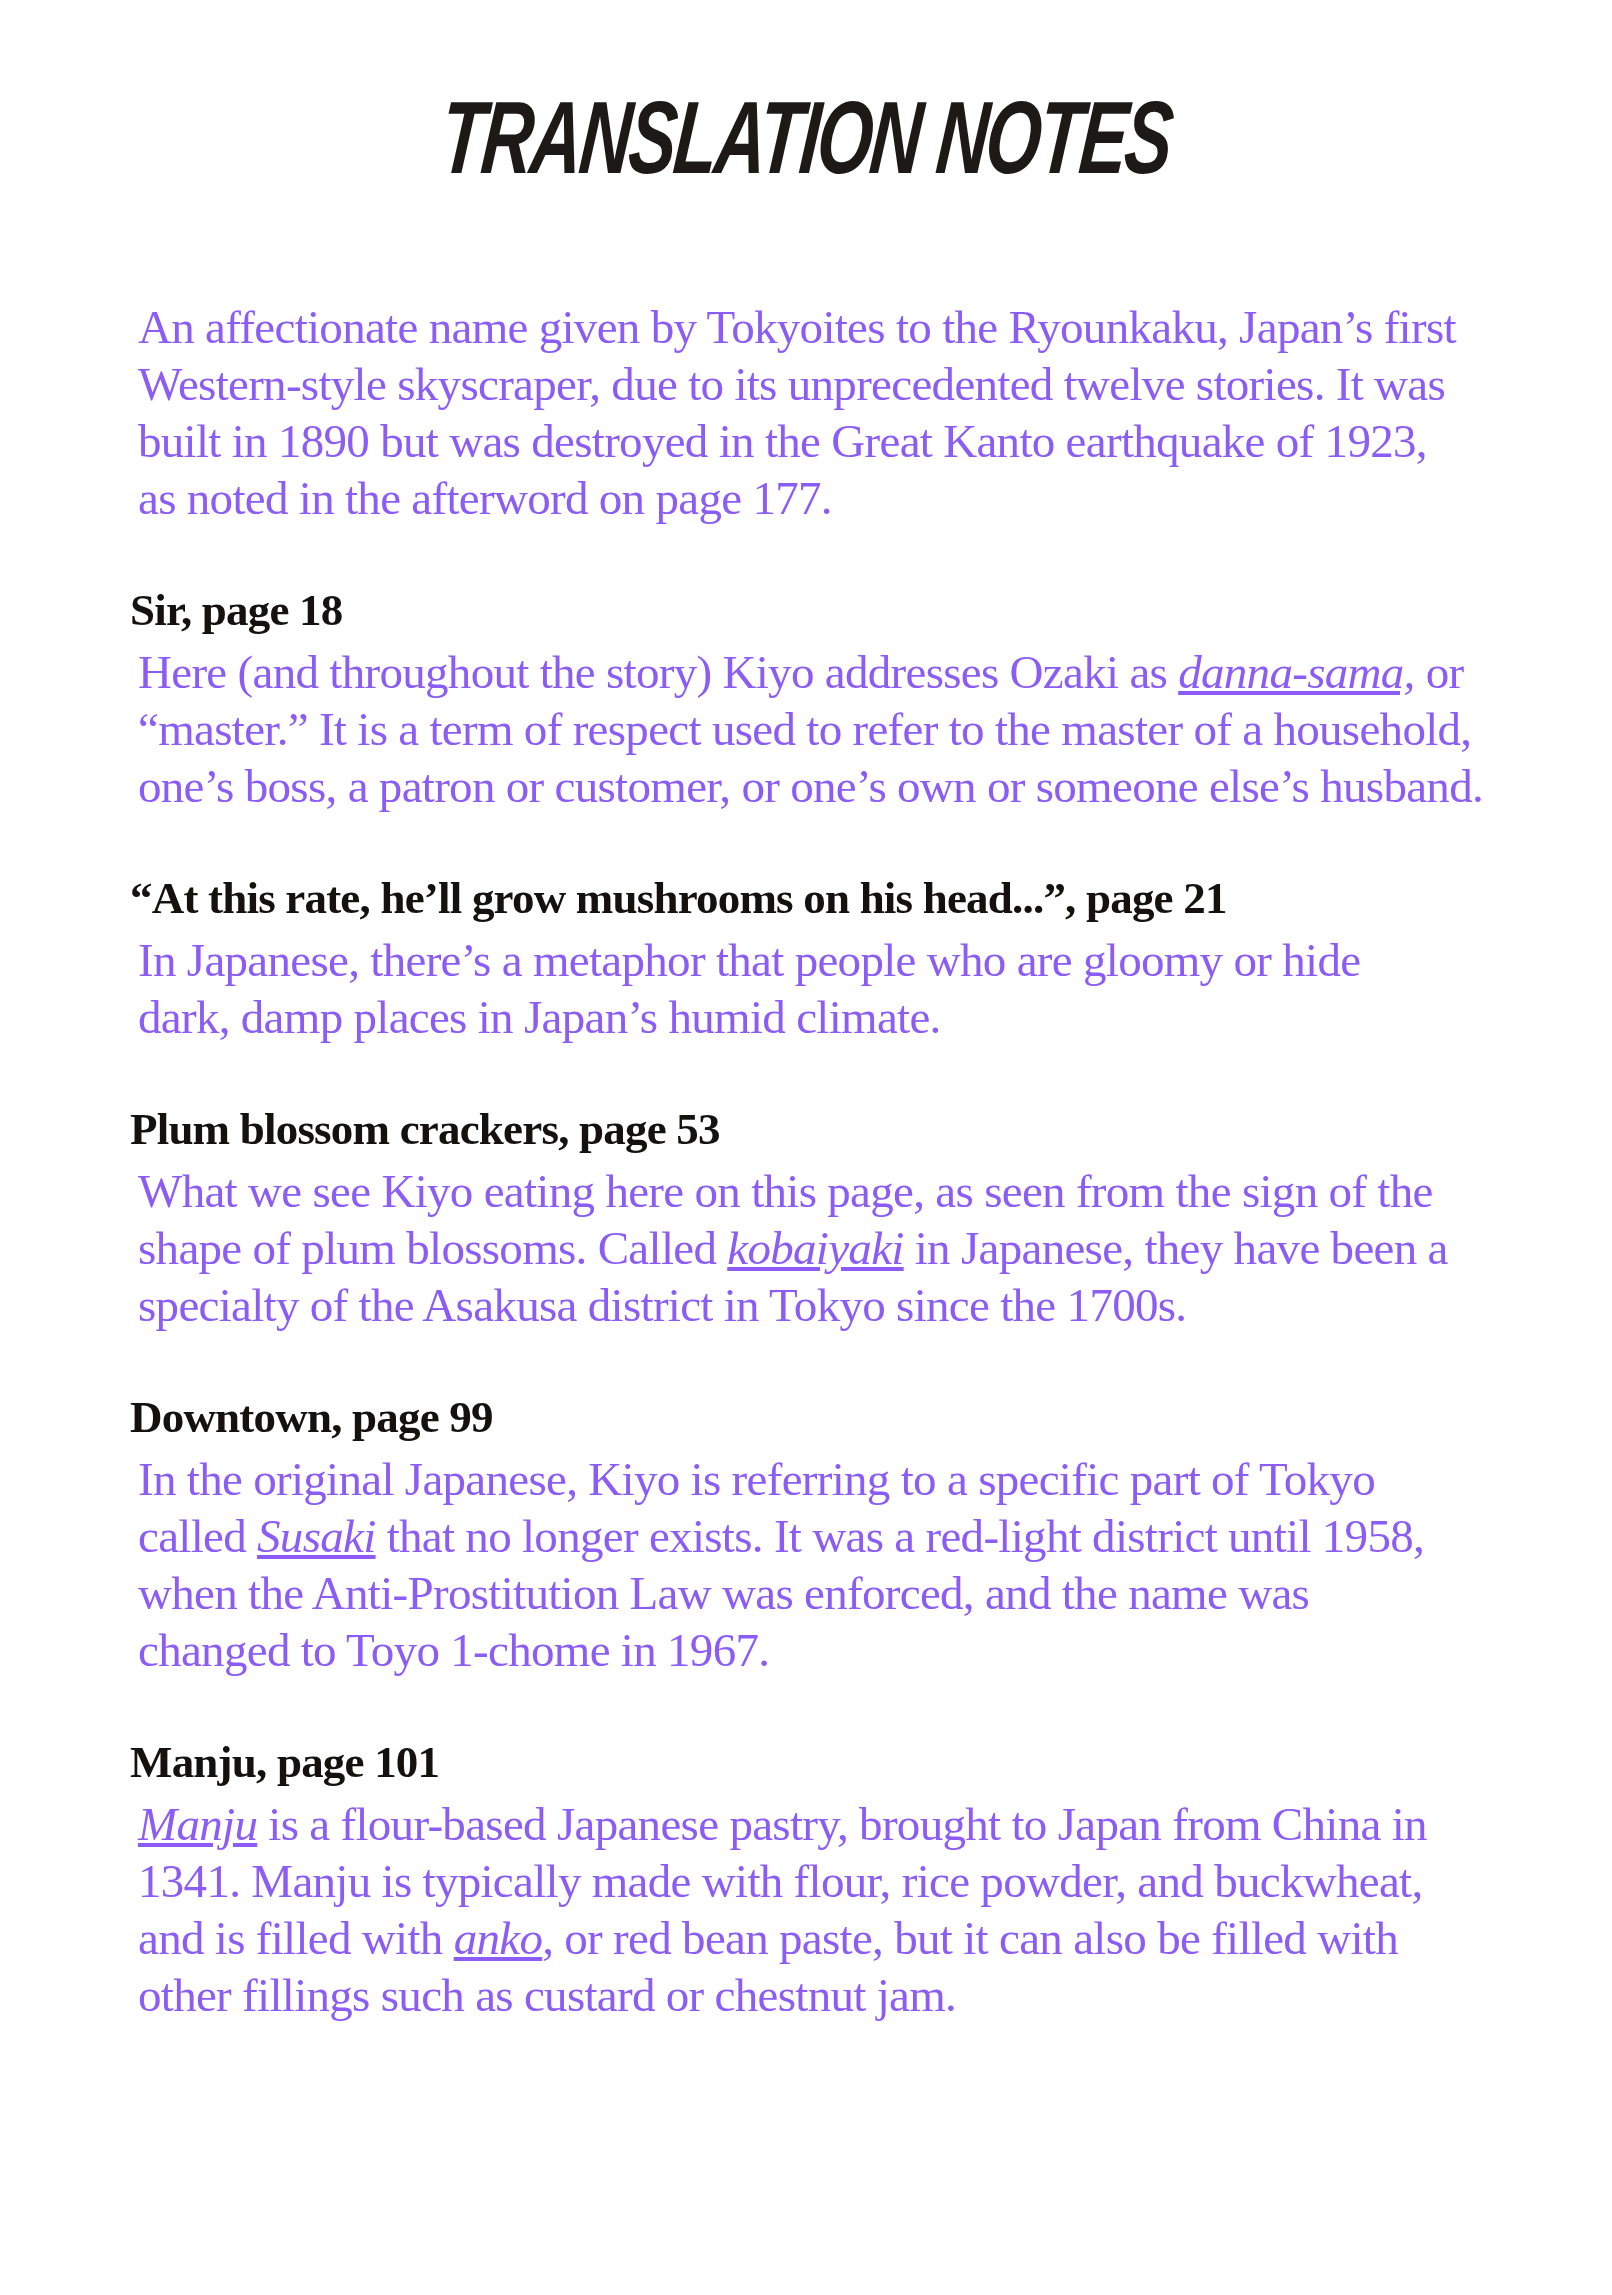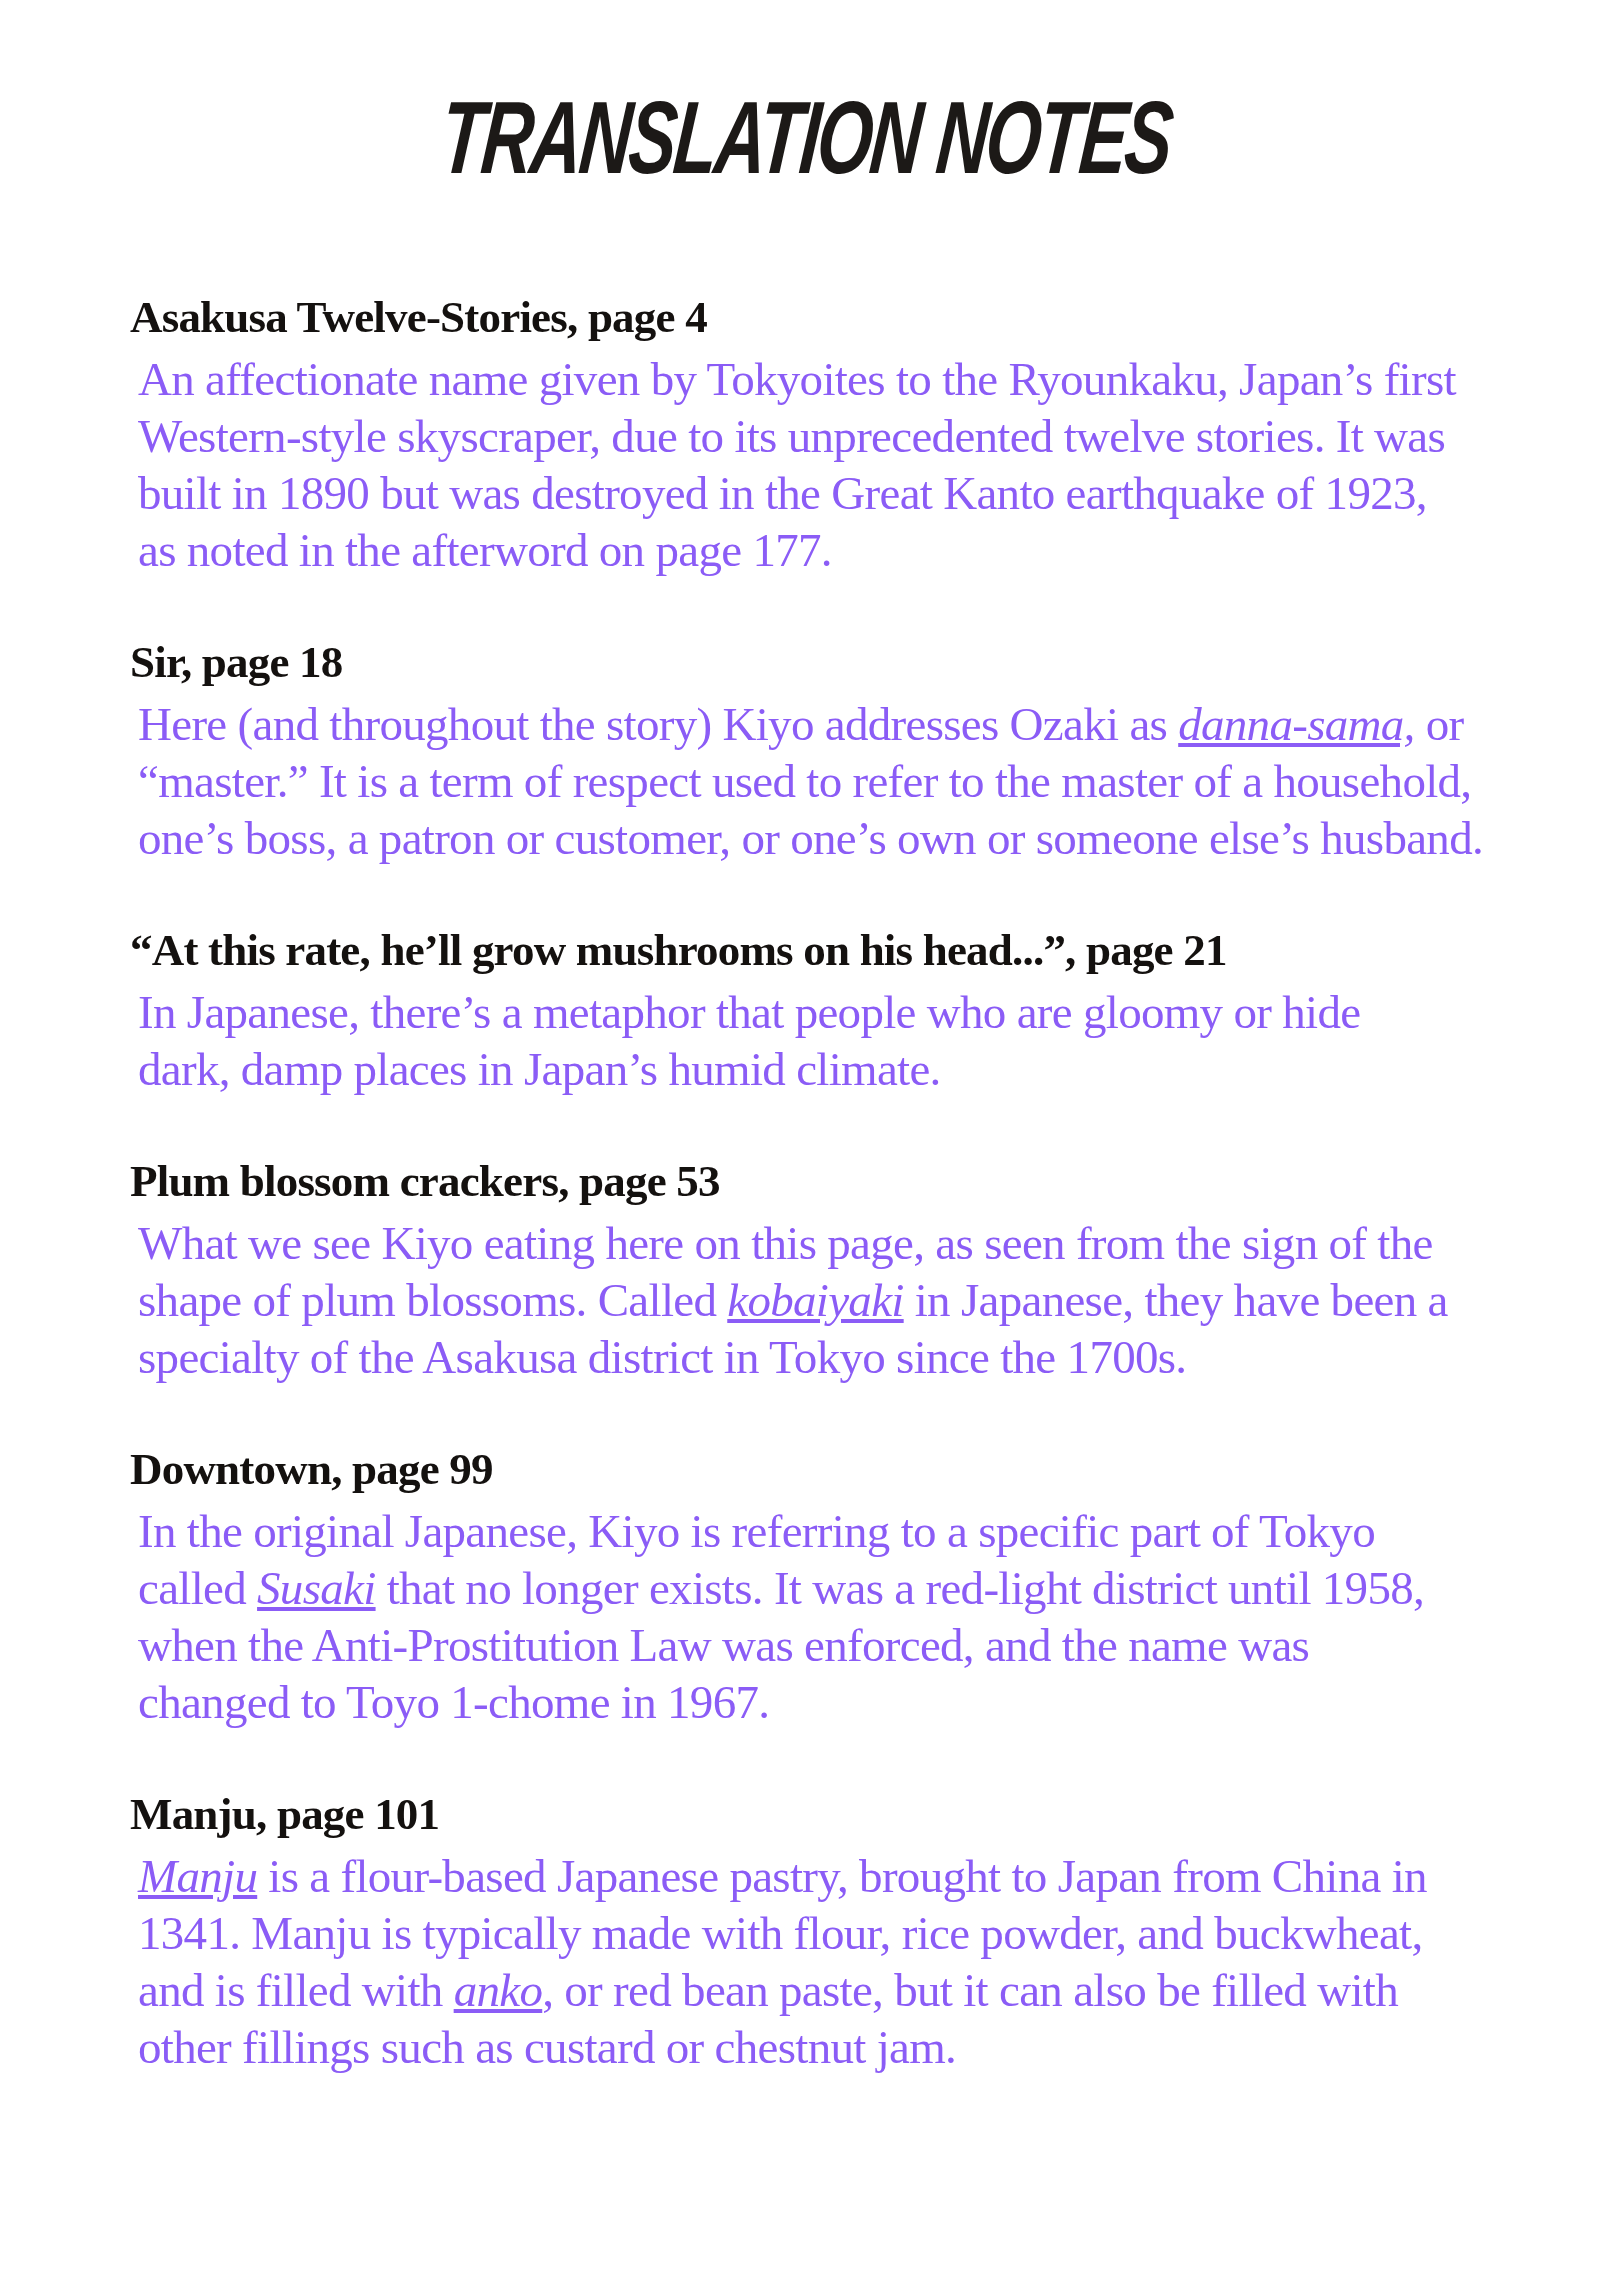--- a/index.html
+++ b/index.html
@@ -69,21 +69,20 @@
     text-decoration: underline;
   }
 </style>
 </head>
 <body>
 
 <div class="page">
   <h1 class="title">TRANSLATION NOTES</h1>
   <main class="content">
       <section class="note">
-        <h2 class="note-heading">Asakusa Twelve-Stories, page 4</h2>
         <p class="note-body">
           <span class="line"><span>An affectionate name given by Tokyoites to the Ryounkaku, Japan’s first</span></span>
           <span class="line"><span>Western-style skyscraper, due to its unprecedented twelve stories. It was</span></span>
           <span class="line"><span>built in 1890 but was destroyed in the Great Kanto earthquake of 1923,</span></span>
           <span class="line"><span>as noted in the afterword on page 177.</span></span>
         </p>
       </section>
       <section class="note">
         <h2 class="note-heading">Sir, page 18</h2>
         <p class="note-body">

